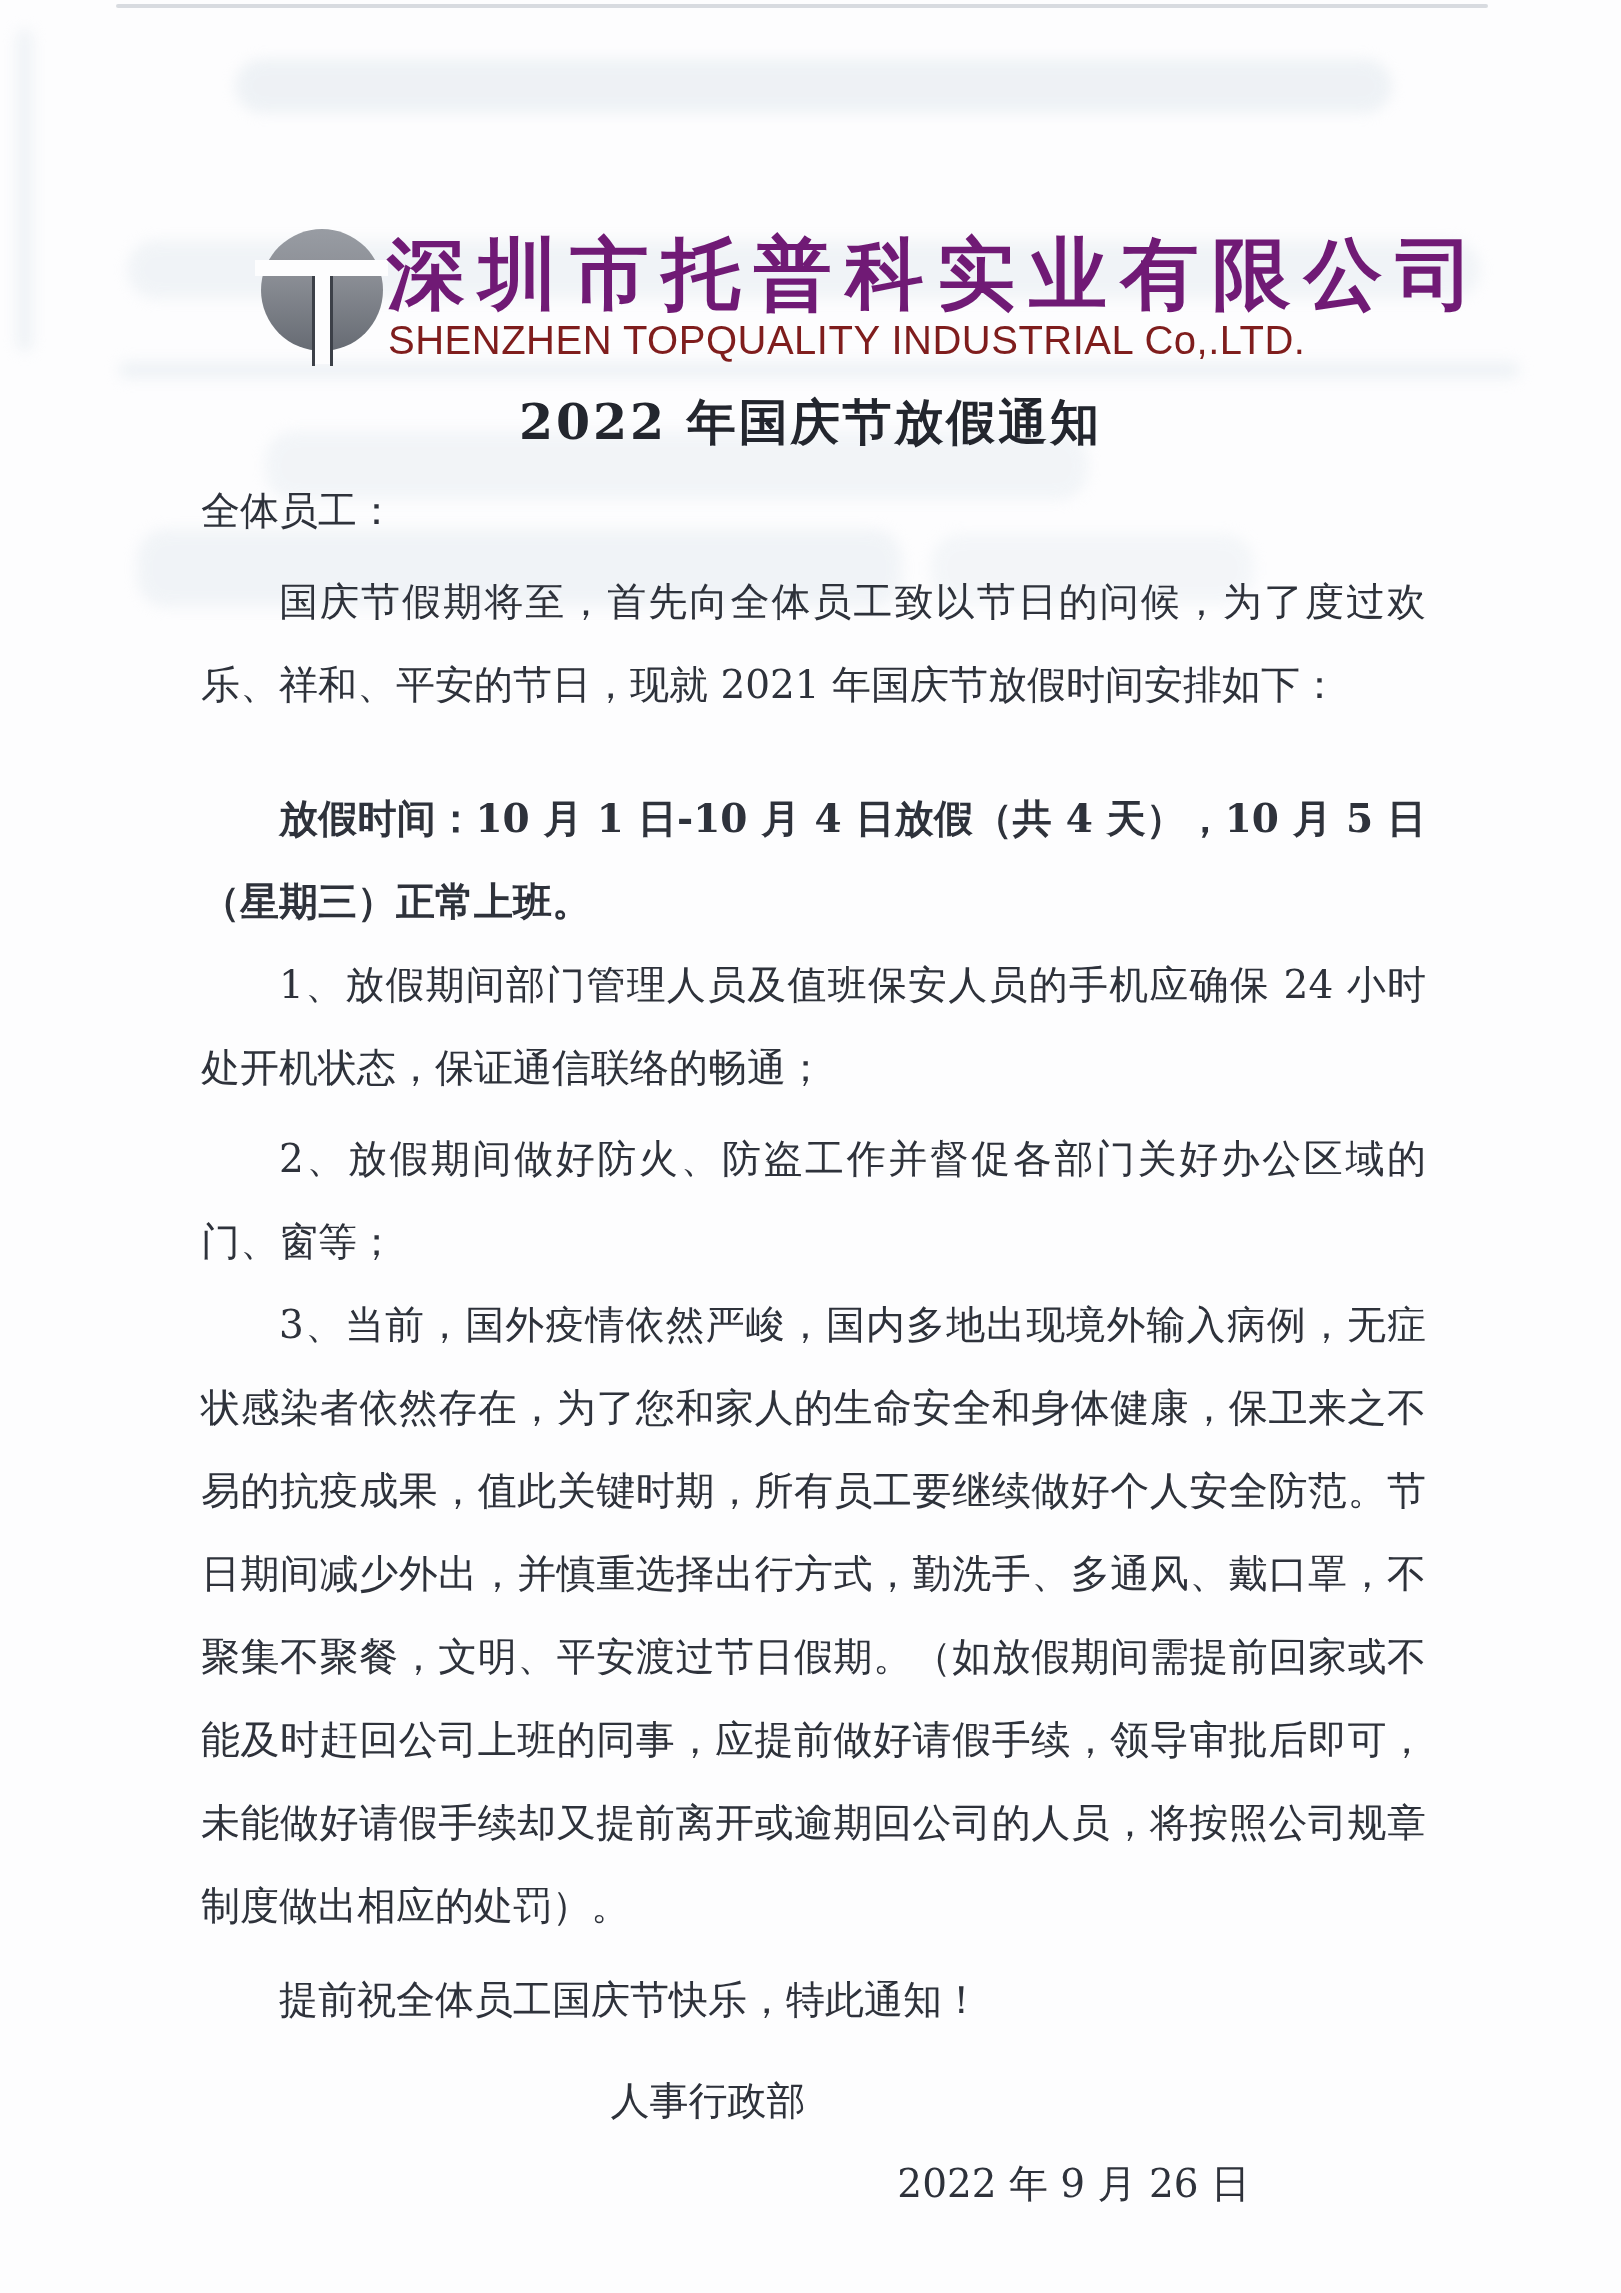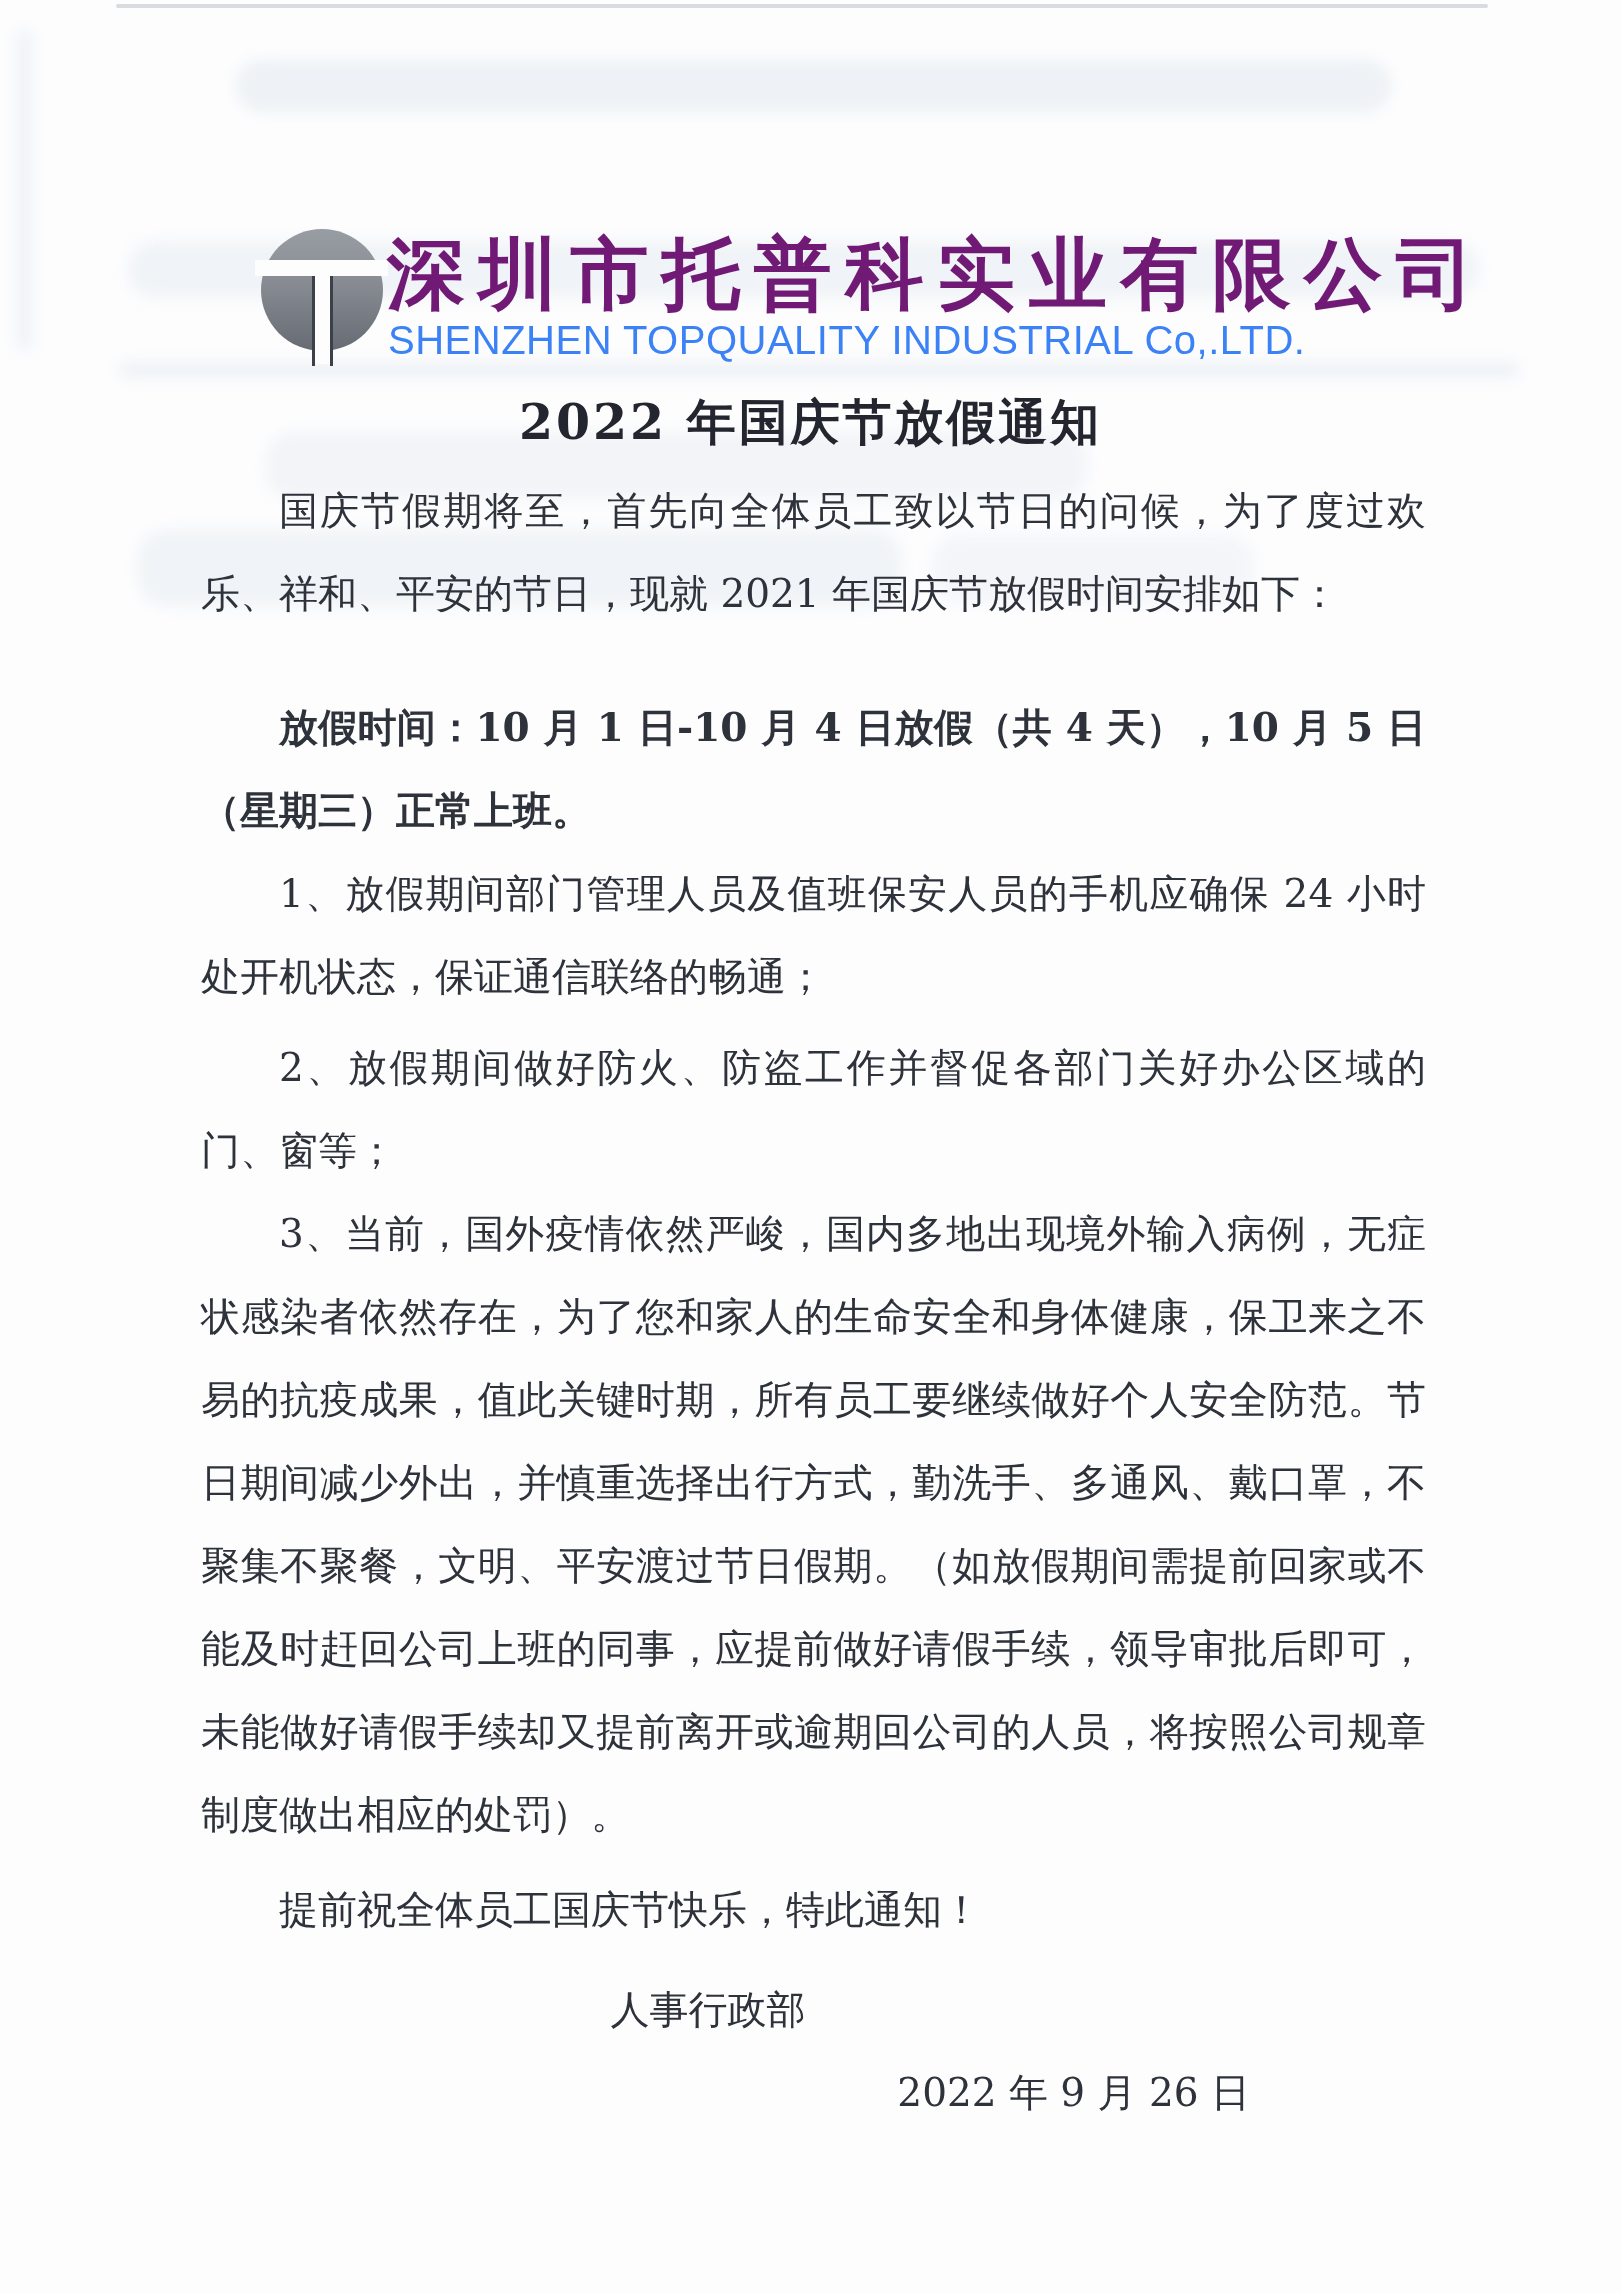--- a/index.html
+++ b/index.html
@@ -48,21 +48,21 @@
   .logo-stem-l { left: 51px; }
   .logo-stem-r { left: 69px; }
   .company-cn {
     position: absolute; left: 387px; top: 233px; width: 1019px;
     font-size: 78px; line-height: 82px; letter-spacing: 13.7px;
     font-weight: bold; color: #701a75; white-space: nowrap;
   }
   .company-en {
     position: absolute; left: 388px; top: 318px; width: 1019px;
     font-family: "Liberation Sans", sans-serif;
-    font-size: 40px; color: #3b82f6; letter-spacing: 0.5px; white-space: nowrap;
+    font-size: 40px; color: #7f1d1d; letter-spacing: 0.5px; white-space: nowrap;
   }
   .doc-title {
     position: absolute; left: 0; top: 390px; width: 1621px;
     text-align: center; font-size: 49px; font-weight: bold; color: #23262e;
     letter-spacing: 2.9px;
   }
   
   .letter {
     position: absolute; left: 201px; top: 469px; width: 1225px;
     font-size: 39px; line-height: 83px; text-align: justify;
@@ -98,20 +98,21 @@
     <div class="logo-stem-l"></div>
     <div class="logo-stem-r"></div>
   </div>
   <div class="company-cn">深圳市托普科实业有限公司</div>
   <div class="company-en">SHENZHEN TOPQUALITY INDUSTRIAL Co,.LTD.</div>
 </div>
 
 <div class="doc-title">2022 年国庆节放假通知</div>
 
 <div class="letter">
+  <div class="salutation">全体员工：</div>
 
   <p class="para">国庆节假期将至，首先向全体员工致以节日的问候，为了度过欢乐、祥和、平安的节日，现就 2021 年国庆节放假时间安排如下：</p>
 
   <p class="para para-gap bold">放假时间：10 月 1 日-10 月 4 日放假（共 4 天），10 月 5 日（星期三）正常上班。</p>
 
 
   <p class="para">1、放假期间部门管理人员及值班保安人员的手机应确保 24 小时处开机状态，保证通信联络的畅通；</p>
 
   <p class="para para-gap-sm">2、放假期间做好防火、防盗工作并督促各部门关好办公区域的门、窗等；</p>
 

